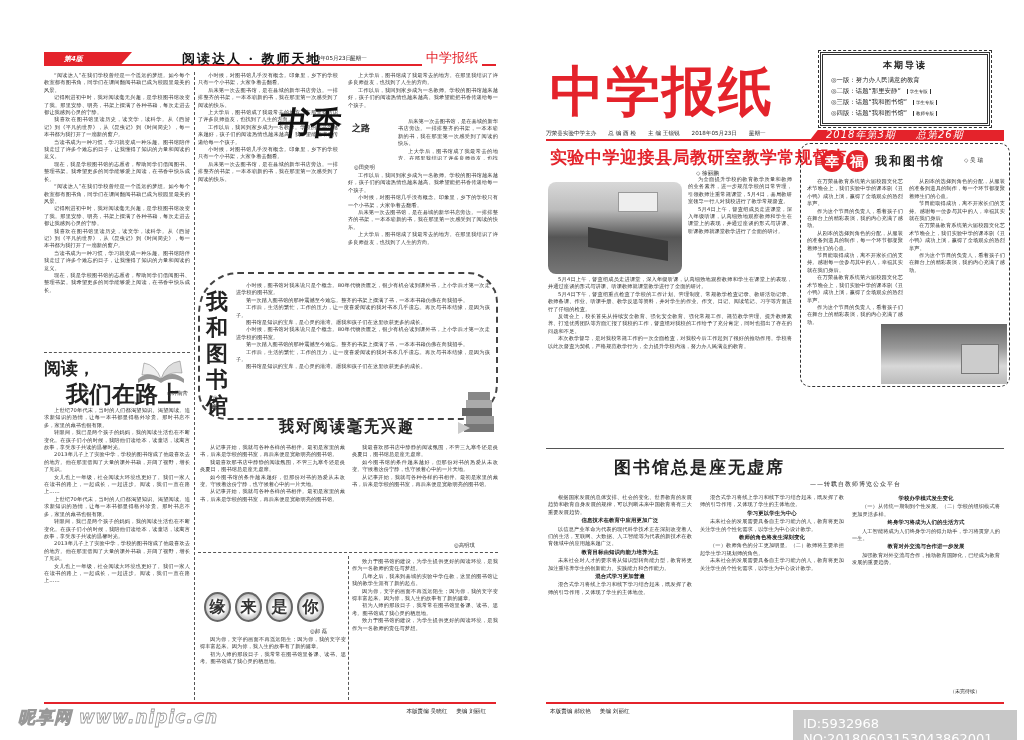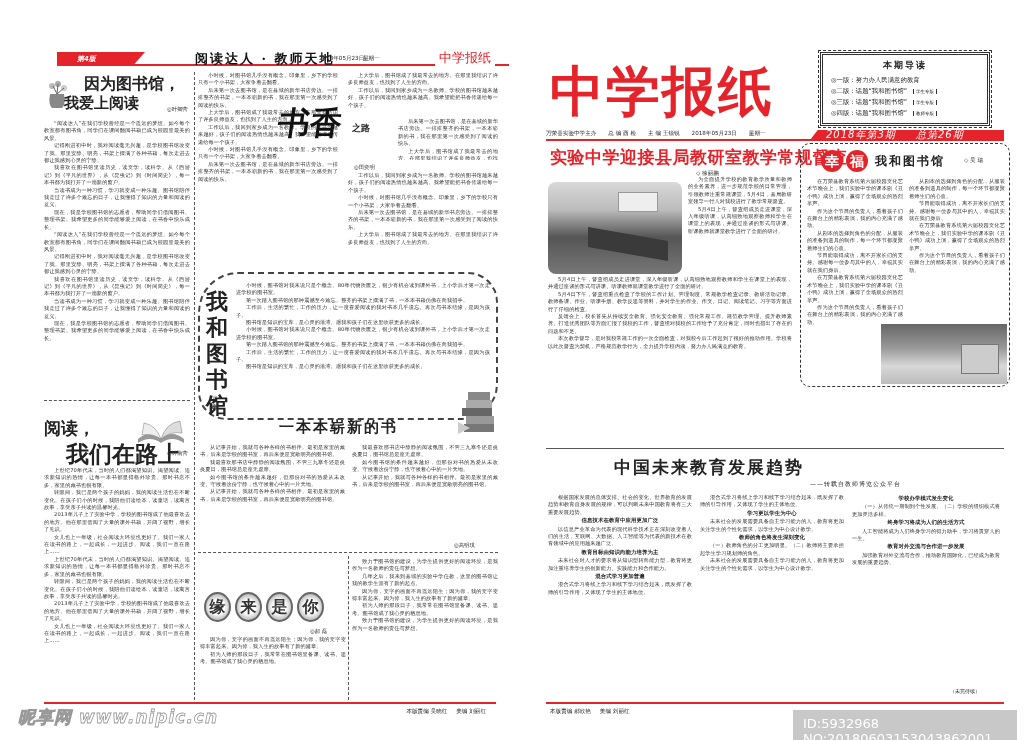--- a/index.html
+++ b/index.html
@@ -8,39 +8,39 @@
   #page-left { left: 14px; width: 496px; }
   #page-right { left: 530px; width: 488px; }
 
   
   .txt { font-size: 5.2px; line-height: 7.4px; color: #333; text-align: justify; overflow: hidden; letter-spacing: 0.1px; }
   .txt p { text-indent: 10px; }
   .sub { font-size: 5.4px; text-align: center; font-weight: bold; color: #222; margin: 1px 0; }
   .author { font-size: 5.4px; color: #333; text-align: right; }
 
   
-  #left-header { position: absolute; top: 12px; left: 30px; width: 452px; height: 14px; margin-left: 13px; }
+  #left-header { position: absolute; top: 12px; left: 30px; width: 452px; height: 14px; }
   #left-header .red-band { position: absolute; left: 0; top: 0; width: 452px; height: 14px; border-bottom: 2px solid #e4232b; }
   #left-header .edition-tab { position: absolute; left: 0; top: 0; width: 88px; height: 14px; background: #e4232b; clip-path: polygon(0 0, 100% 0, 86% 100%, 0 100%); color: #fff; font-size: 7px; font-style: italic; font-weight: bold; padding: 2px 0 0 20px; }
   #left-header .section-title { position: absolute; left: 138px; top: -2px; font-size: 13px; font-weight: bold; letter-spacing: 2px; color: #111; font-family: "DejaVu Serif", serif; }
   #left-header .date { position: absolute; left: 262px; top: 3px; font-size: 5.6px; color: #222; }
   #left-header .weekday { position: absolute; left: 306px; top: 3px; font-size: 5.6px; color: #222; }
   #left-header .paper-name { position: absolute; left: 378px; top: -3px; font-size: 13px; color: #e4232b; background: #fff; padding: 0 4px; }
 
   .vsep { position: absolute; border-left: 1px dashed #555; }
   .hsep { position: absolute; border-top: 1px dashed #555; }
 
   #col-a { position: absolute; left: 30px; top: 32px; width: 146px; height: 630px; }
   .art1-head { position: relative; height: 48px; }
   .art1-head .deco { position: absolute; left: 0; top: 8px; width: 26px; height: 30px; }
   .art1-head .t1 { position: absolute; left: 40px; top: 2px; font-size: 16px; font-weight: bold; font-family: "DejaVu Serif", serif; }
   .art1-head .t2 { position: absolute; left: 20px; top: 22px; font-size: 15px; font-weight: bold; }
   .art1-head .au { position: absolute; right: 2px; top: 34px; }
 
-  .art2-head { position: relative; height: 50px; margin-top: 16px; }
+  .art2-head { position: relative; height: 50px; margin-top: 4px; }
   .art2-head .t1 { position: absolute; left: 0; top: 0; font-size: 17px; font-weight: bold; }
   .art2-head .t2 { position: absolute; left: 22px; top: 22px; font-size: 23px; font-weight: bold; }
   .art2-head .book { position: absolute; left: 92px; top: 2px; width: 50px; height: 26px; }
   .art2-head .au { position: absolute; right: 2px; top: 33px; }
   .shuxiang-title { position: absolute; left: 276px; top: 68px; width: 120px; height: 50px; }
   .shuxiang-title .big { position: absolute; left: 0; top: 0; font-size: 32px; font-family: "DejaVu Serif", serif; font-weight: bold; color: #111; transform: skewX(-8deg); }
   .shuxiang-title .small { position: absolute; left: 74px; top: 20px; font-size: 9px; font-weight: bold; }
 
   .cloud-box { position: absolute; left: 184px; top: 232px; width: 300px; height: 148px; border: 2px dashed #444; border-radius: 40px 30px 36px 28px; }
   .cloud-title { position: absolute; left: 6px; top: 14px; width: 26px; font-size: 22px; font-weight: bold; line-height: 26px; font-family: "DejaVu Serif", serif; }
@@ -101,34 +101,20 @@
   <div id="left-header">
     <div class="red-band"></div>
     <div class="edition-tab">第4版</div>
     <div class="section-title">阅读达人 · 教师天地</div>
     <div class="date">2018年05月23日</div>
     <div class="weekday">星期一</div>
     <div class="paper-name">中学报纸</div>
   </div>
 
   <div id="col-a">
-    <div class="art1-head">
-      <svg class="deco" viewBox="0 0 26 30">
-        <path d="M6 14 Q4 24 8 28 L18 28 Q22 24 20 14 Z" fill="#888"></path>
-        <circle cx="8" cy="6" r="3" fill="#bbb"></circle>
-          <circle cx="14" cy="4" r="3" fill="#aaa"></circle>
-          <circle cx="20" cy="8" r="3" fill="#ccc"></circle>
-        <line x1="13" y1="14" x2="9" y2="6" stroke="#666"></line>
-          <line x1="13" y1="14" x2="14" y2="4" stroke="#666"></line>
-          <line x1="13" y1="14" x2="20" y2="8" stroke="#666"></line>
-      </svg>
-      <div class="t1">因为图书馆，</div>
-      <div class="t2">我爱上阅读</div>
-      <div class="au author">◎叶卿蕾</div>
-    </div>
     <div class="txt" style="height:276px">
       <p>“阅读达人”在我们学校曾经是一个遥远的梦想。如今每个教室都有图书角，同学们在课间翻阅书籍已成为校园里最美的风景。</p>
       <p>记得刚进初中时，我对阅读毫无兴趣，是学校图书馆改变了我。那里安静、明亮，书架上摆满了各种书籍，每次走进去都让我感到心灵的宁静。</p>
       <p>我喜欢在图书馆里读历史，读文学，读科学。从《西游记》到《平凡的世界》，从《昆虫记》到《时间简史》，每一本书都为我打开了一扇新的窗户。</p>
       <p>当读书成为一种习惯，学习就变成一种乐趣。图书馆陪伴我走过了许多个难忘的日子，让我懂得了知识的力量和阅读的意义。</p>
       <p>现在，我是学校图书馆的志愿者，帮助同学们借阅图书、整理书架。我希望更多的同学能够爱上阅读，在书香中快乐成长。</p>
       <p>“阅读达人”在我们学校曾经是一个遥远的梦想。如今每个教室都有图书角，同学们在课间翻阅书籍已成为校园里最美的风景。</p>
       <p>记得刚进初中时，我对阅读毫无兴趣，是学校图书馆改变了我。那里安静、明亮，书架上摆满了各种书籍，每次走进去都让我感到心灵的宁静。</p>
       <p>我喜欢在图书馆里读历史，读文学，读科学。从《西游记》到《平凡的世界》，从《昆虫记》到《时间简史》，每一本书都为我打开了一扇新的窗户。</p>
       <p>当读书成为一种习惯，学习就变成一种乐趣。图书馆陪伴我走过了许多个难忘的日子，让我懂得了知识的力量和阅读的意义。</p>
@@ -209,21 +195,21 @@
   </div>
 
   <svg class="books-deco" viewBox="0 0 40 48">
     <rect x="6" y="36" width="30" height="8" fill="#777"></rect>
       <rect x="8" y="28" width="28" height="8" fill="#999"></rect>
     <rect x="4" y="20" width="30" height="8" fill="#666"></rect>
       <rect x="8" y="12" width="26" height="8" fill="#aaa"></rect>
     <rect x="10" y="4" width="22" height="8" fill="#888"></rect>
     <path d="M0 46 L12 40 L0 34 Z" fill="#ccc"></path>
   </svg>
-  <div class="story-title">一本本崭新的书</div>
+  <div class="story-title">我对阅读毫无兴趣</div>
   <div class="txt" style="position:absolute;left:186px;top:404px;width:145px;height:106px">
     <p>从记事开始，我就与各种各样的书相伴。最初是家里的藏书，后来是学校的图书室，再后来便是宽敞明亮的图书馆。</p>
     <p>我最喜欢那书店中静静的阅读氛围，不管三九寒冬还是炎炎夏日，图书馆总是座无虚席。</p>
     <p>如今图书馆的条件越来越好，但那份对书的热爱从未改变。守候着这份宁静，也守候着心中的一片天地。</p>
     <p>从记事开始，我就与各种各样的书相伴。最初是家里的藏书，后来是学校的图书室，再后来便是宽敞明亮的图书馆。</p>
   </div>
   <div class="txt" style="position:absolute;left:338px;top:404px;width:146px;height:96px">
     <p>我最喜欢那书店中静静的阅读氛围，不管三九寒冬还是炎炎夏日，图书馆总是座无虚席。</p>
     <p>如今图书馆的条件越来越好，但那份对书的热爱从未改变。守候着这份宁静，也守候着心中的一片天地。</p>
     <p>从记事开始，我就与各种各样的书相伴。最初是家里的藏书，后来是学校的图书室，再后来便是宽敞明亮的图书馆。</p>
@@ -263,21 +249,21 @@
   </div>
 </div>
 
 <div class="page" id="page-right">
 
   <div id="masthead">中学报纸</div>
 
   <div id="guide-box">
     <div class="gt">本期导读</div>
     <div class="gi"><span>◎</span><span>一版：努力办人民满意的教育</span></div>
-    <div class="gi"><span>◎</span><span>二版：话题“我和图书馆”</span><span class="tag">学生专版</span></div>
+    <div class="gi"><span>◎</span><span>二版：话题“那里安静”</span><span class="tag">学生专版</span></div>
     <div class="gi"><span>◎</span><span>三版：话题“我和图书馆”</span><span class="tag">学生专版</span></div>
     <div class="gi"><span>◎</span><span>四版：话题“我和图书馆”</span><span class="tag">教师专版</span></div>
   </div>
 
   <div id="masthead-info">
     <span>万荣县实验中学主办</span>
     <span>总 编  西 检</span>
     <span>主 编  王锐锐</span>
     <span>2018年05月23日</span>
     <span>星期一</span>
@@ -326,21 +312,21 @@
       <p>在万荣县教育系统第六届校园文化艺术节晚会上，我们实验中学的课本剧《丑小鸭》成功上演，赢得了全场观众的热烈掌声。</p>
       <p>作为这个节目的负责人，看着孩子们在舞台上的精彩表演，我的内心充满了感动。</p>
     </div>
     <div class="photo2">
       <div class="house"></div>
     </div>
   </div>
 
   <div class="hrule"></div>
 
-  <div class="future-title">中国未来教育发展趋势</div>
+  <div class="future-title">图书馆总是座无虚席</div>
   <div class="future-sub">——转载自教师博览公众平台</div>
 
   <div class="txt" style="position:absolute;left:18px;top:454px;width:144px;height:192px">
     <p>根据国家发展的总体安排、社会的变化、世界教育的发展趋势和教育自身发展的规律，可以判断未来中国教育将有三大重要发展趋势。</p>
     <div class="sub">信息技术在教育中应用更加广泛</div>
     <p>以信息产业革命为代表的现代科学技术正在深刻改变着人们的生活，互联网、大数据、人工智能等为代表的新技术在教育领域中的应用越来越广泛。</p>
     <div class="sub">教育目标由知识向能力培养为主</div>
     <p>未来社会对人才的要求将从知识型转向能力型，教育将更加注重培养学生的创新能力、实践能力和合作能力。</p>
     <div class="sub">混合式学习更加普遍</div>
     <p>混合式学习将线上学习和线下学习结合起来，既发挥了教师的引导作用，又体现了学生的主体地位。</p>

